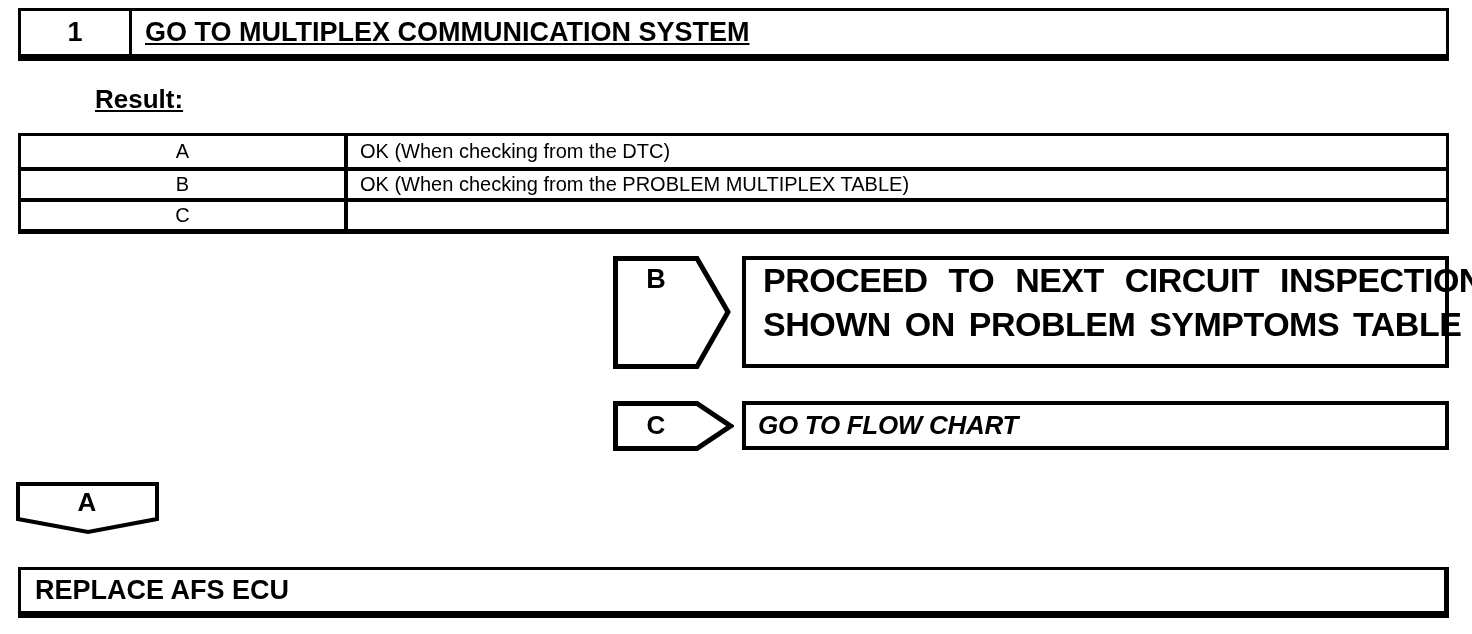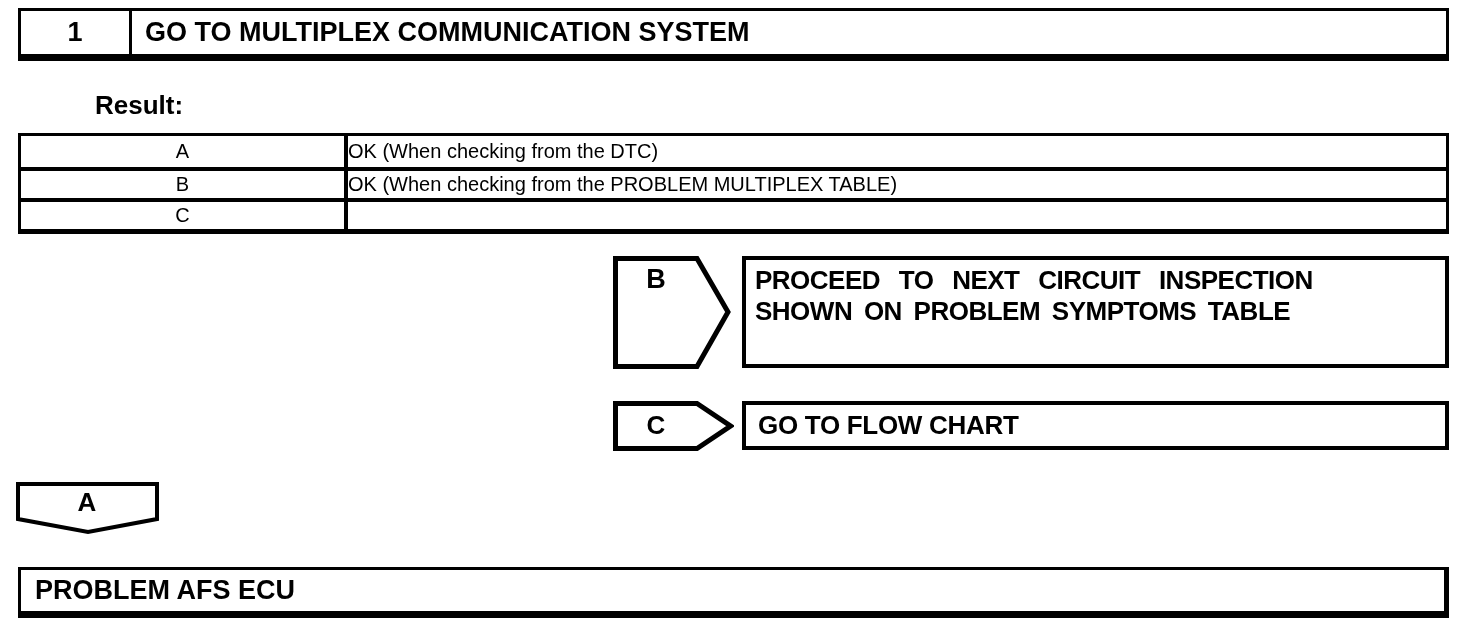--- a/index.html
+++ b/index.html
@@ -21,76 +21,76 @@
     display: flex; background: #fff;
   }
   .step-number {
     width: 111px; border-right: 3px solid #000;
     display: flex; align-items: center; justify-content: center;
     font-size: 27px; font-weight: bold;
   }
   .step-title {
     flex: 1; display: flex; align-items: center;
     padding-left: 13px; font-size: 27px; font-weight: bold;
-    white-space: nowrap; overflow: hidden;
+    white-space: nowrap; overflow: hidden; text-decoration: underline;
   }
 
   
   .result-label {
-    position: absolute; left: 95px; top: 90px;
-    font-size: 26px; font-weight: bold;
+    position: absolute; left: 95px; top: 84px;
+    font-size: 26px; font-weight: bold; text-decoration: underline;
   }
 
   
   .result-table {
     position: absolute; left: 18px; top: 133px;
     width: 1431px;
     border: 3px solid #000; border-bottom-width: 5px;
     background: #fff;
   }
   .result-row { display: flex; height: 31px; }
   .result-row + .result-row { border-top: 4px solid #000; }
   .result-code {
     width: 327px; border-right: 4px solid #000;
     display: flex; align-items: center; justify-content: center;
     font-size: 20px;
   }
   .result-desc {
     flex: 1; display: flex; align-items: center;
-    font-size: 20px;
+    padding-left: 12px; font-size: 20px;
     white-space: nowrap; overflow: hidden;
   }
 
   
   .arrow-svg { position: absolute; }
   .arrow-label {
     position: absolute; text-align: center;
     font-weight: bold;
   }
   .label-b { left: 613px; top: 264px; width: 86px; font-size: 27px; }
   .label-c { left: 613px; top: 410px; width: 86px; font-size: 26px; }
 
   
   .branch-box-b {
     position: absolute; left: 742px; top: 256px;
     width: 707px; height: 112px;
     border: 4px solid #000; background: #fff;
-    padding: 5px 9px;
-    font-size: 26px; font-weight: bold; line-height: 31px;
+    padding: 5px 17px;
+    font-size: 34px; font-weight: bold; line-height: 31px;
     letter-spacing: -0.5px;
   }
   .branch-box-b .line1 { word-spacing: 12px; white-space: nowrap; }
-  .branch-box-b .line2 { word-spacing: 5px; white-space: nowrap; }
+  .branch-box-b .line2 { word-spacing: 5px; white-space: nowrap; margin-top: 13px; }
   .branch-box-c {
     position: absolute; left: 742px; top: 401px;
     width: 707px; height: 49px;
     border: 4px solid #000; background: #fff;
     display: flex; align-items: center; padding-left: 12px;
     font-size: 26px; font-weight: bold; letter-spacing: -0.3px;
-    white-space: nowrap; overflow: hidden;
+    white-space: nowrap; overflow: hidden; font-style: italic;
   }
 
   
   .connector-a-svg { position: absolute; left: 16px; top: 482px; }
   .connector-a-label {
     position: absolute; left: 16px; top: 487px; width: 142px;
     text-align: center; font-size: 26px; font-weight: bold;
   }
 
   
@@ -143,15 +143,15 @@
     <polygon points="2.5,2.5 84,2.5 117.5,25 84,47.5 2.5,47.5" fill="#ffffff" stroke="#000000" stroke-width="5"></polygon>
   </svg>
   <div class="arrow-label label-c">C</div>
   <div class="branch-box-c">GO TO FLOW CHART</div>
 
   <svg class="connector-a-svg" width="144" height="54" viewBox="0 0 144 54">
     <polygon points="2,2 141,2 141,37 72,50 2,37" fill="#ffffff" stroke="#000000" stroke-width="4"></polygon>
   </svg>
   <div class="connector-a-label">A</div>
 
-  <div class="final-box">PROBLEM AFS ECU</div>
+  <div class="final-box">REPLACE AFS ECU</div>
 
 </div>
 
 </body></html>

